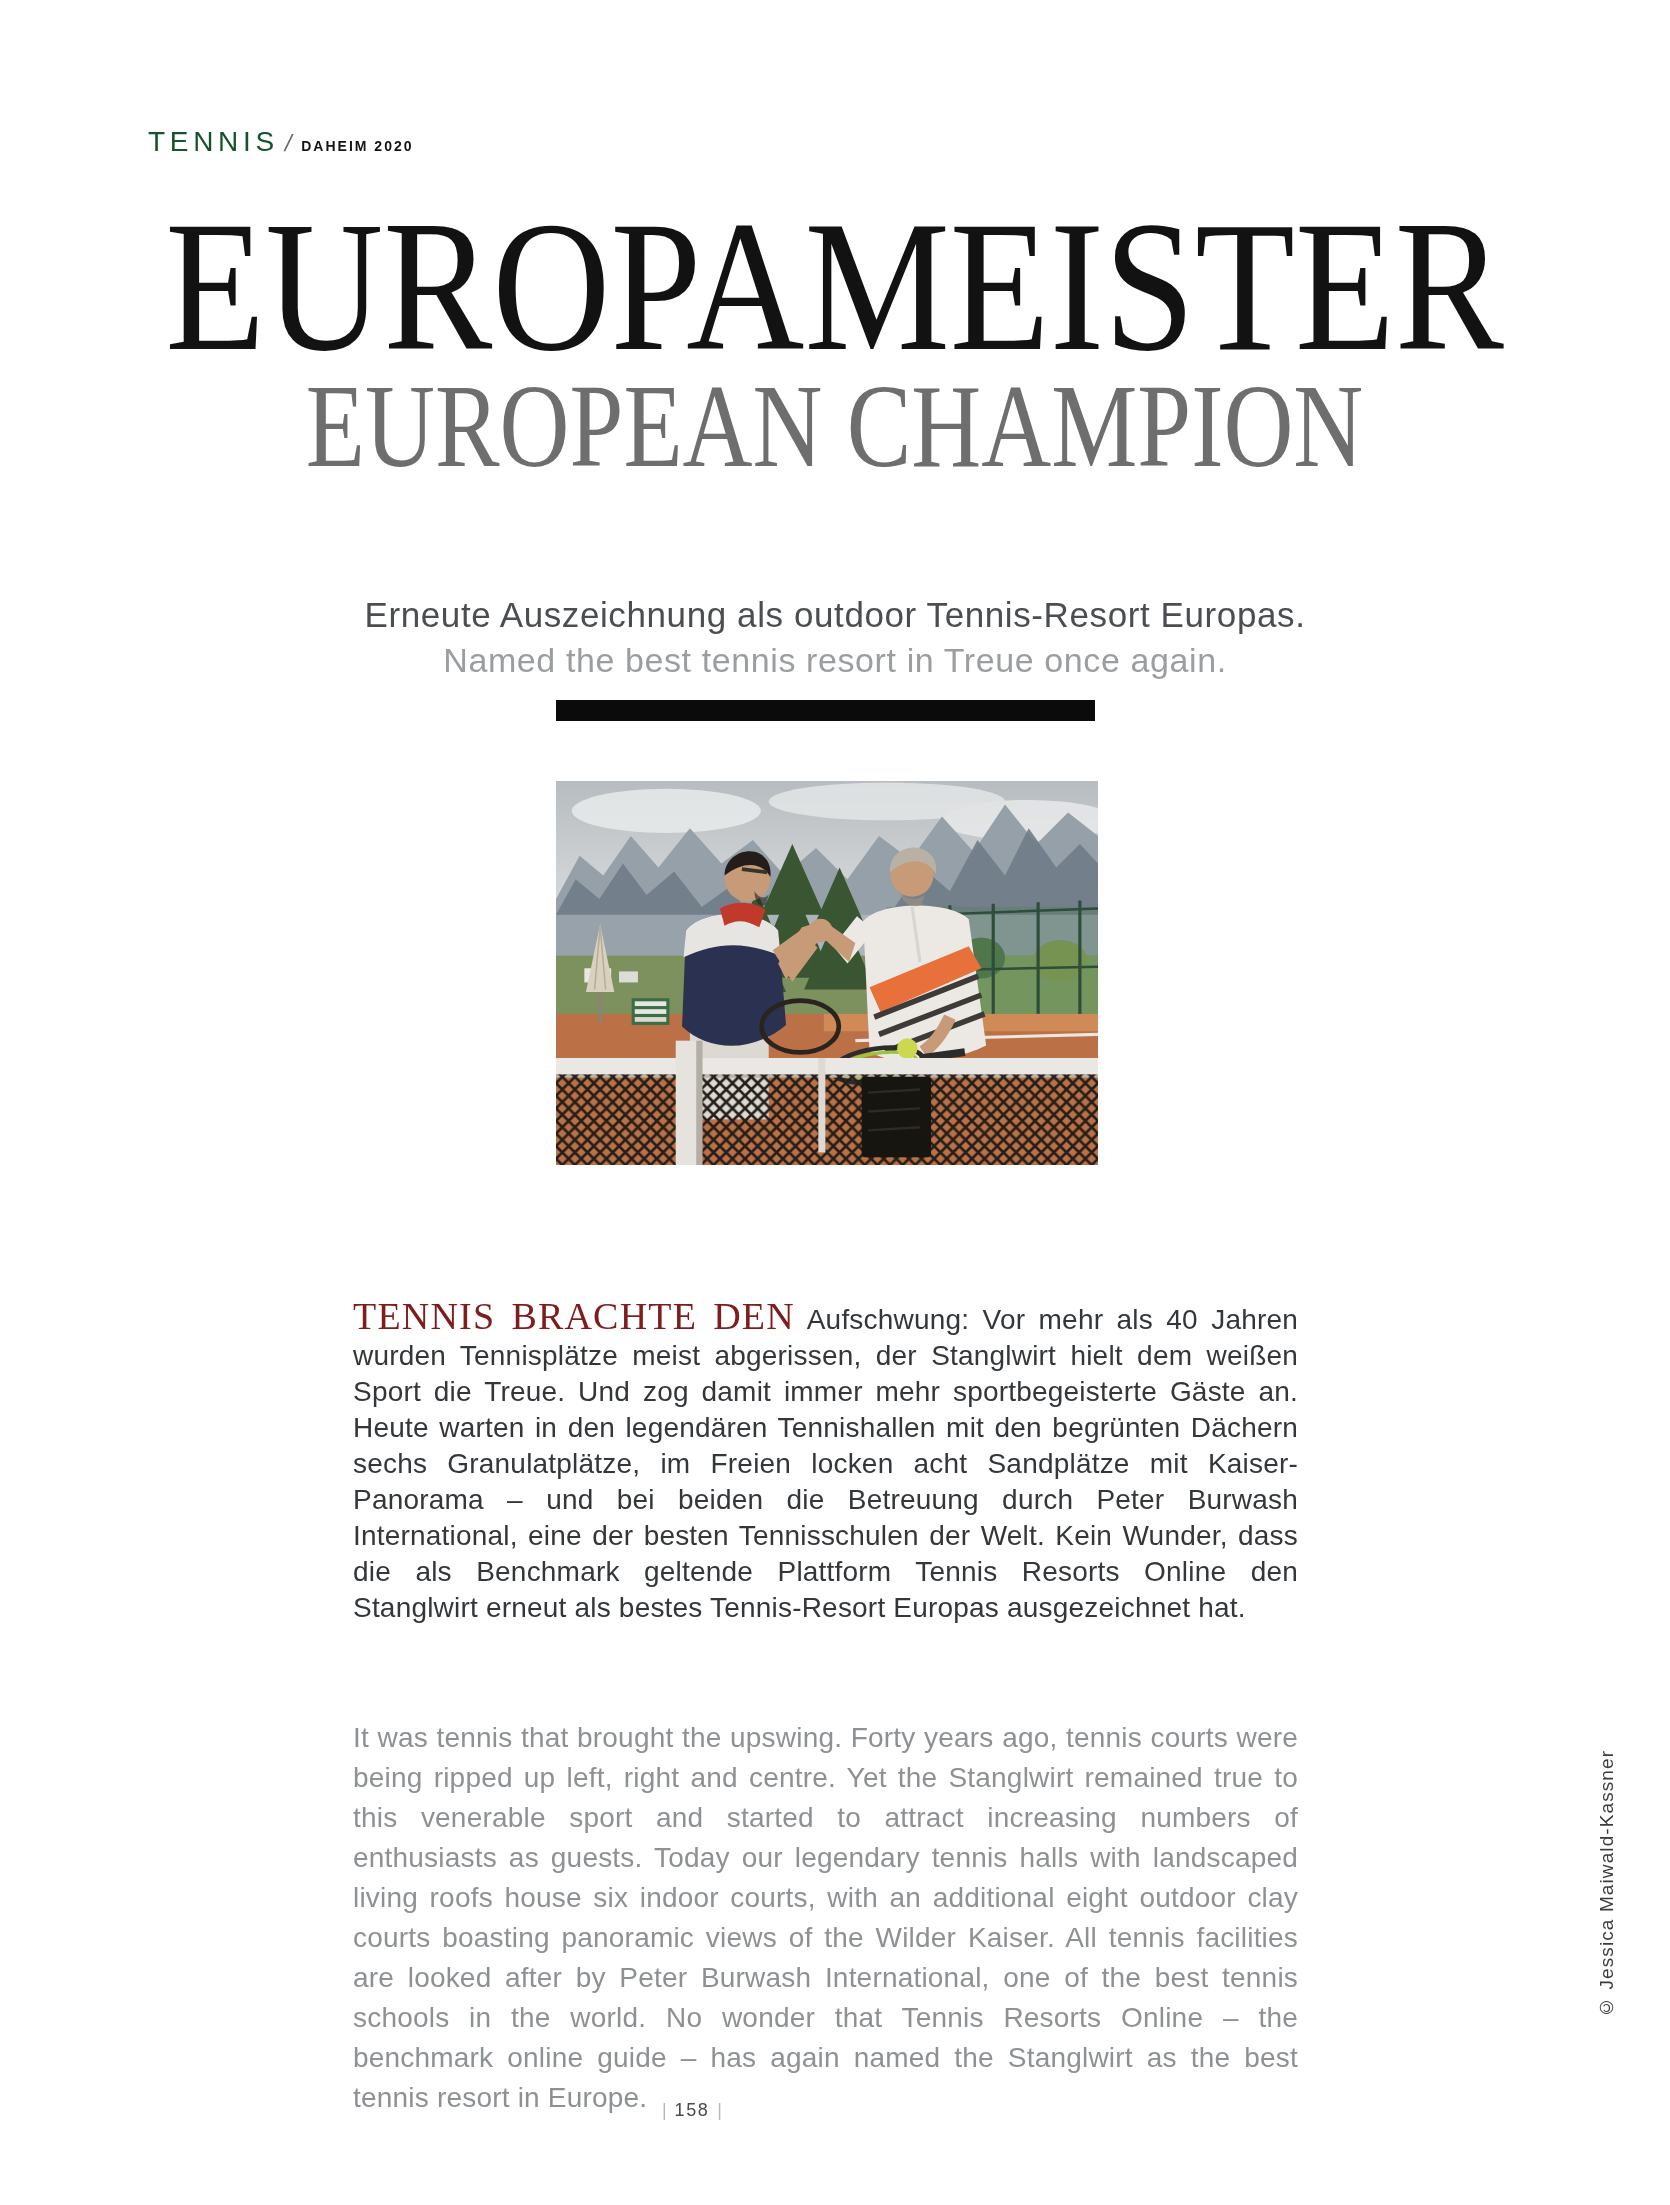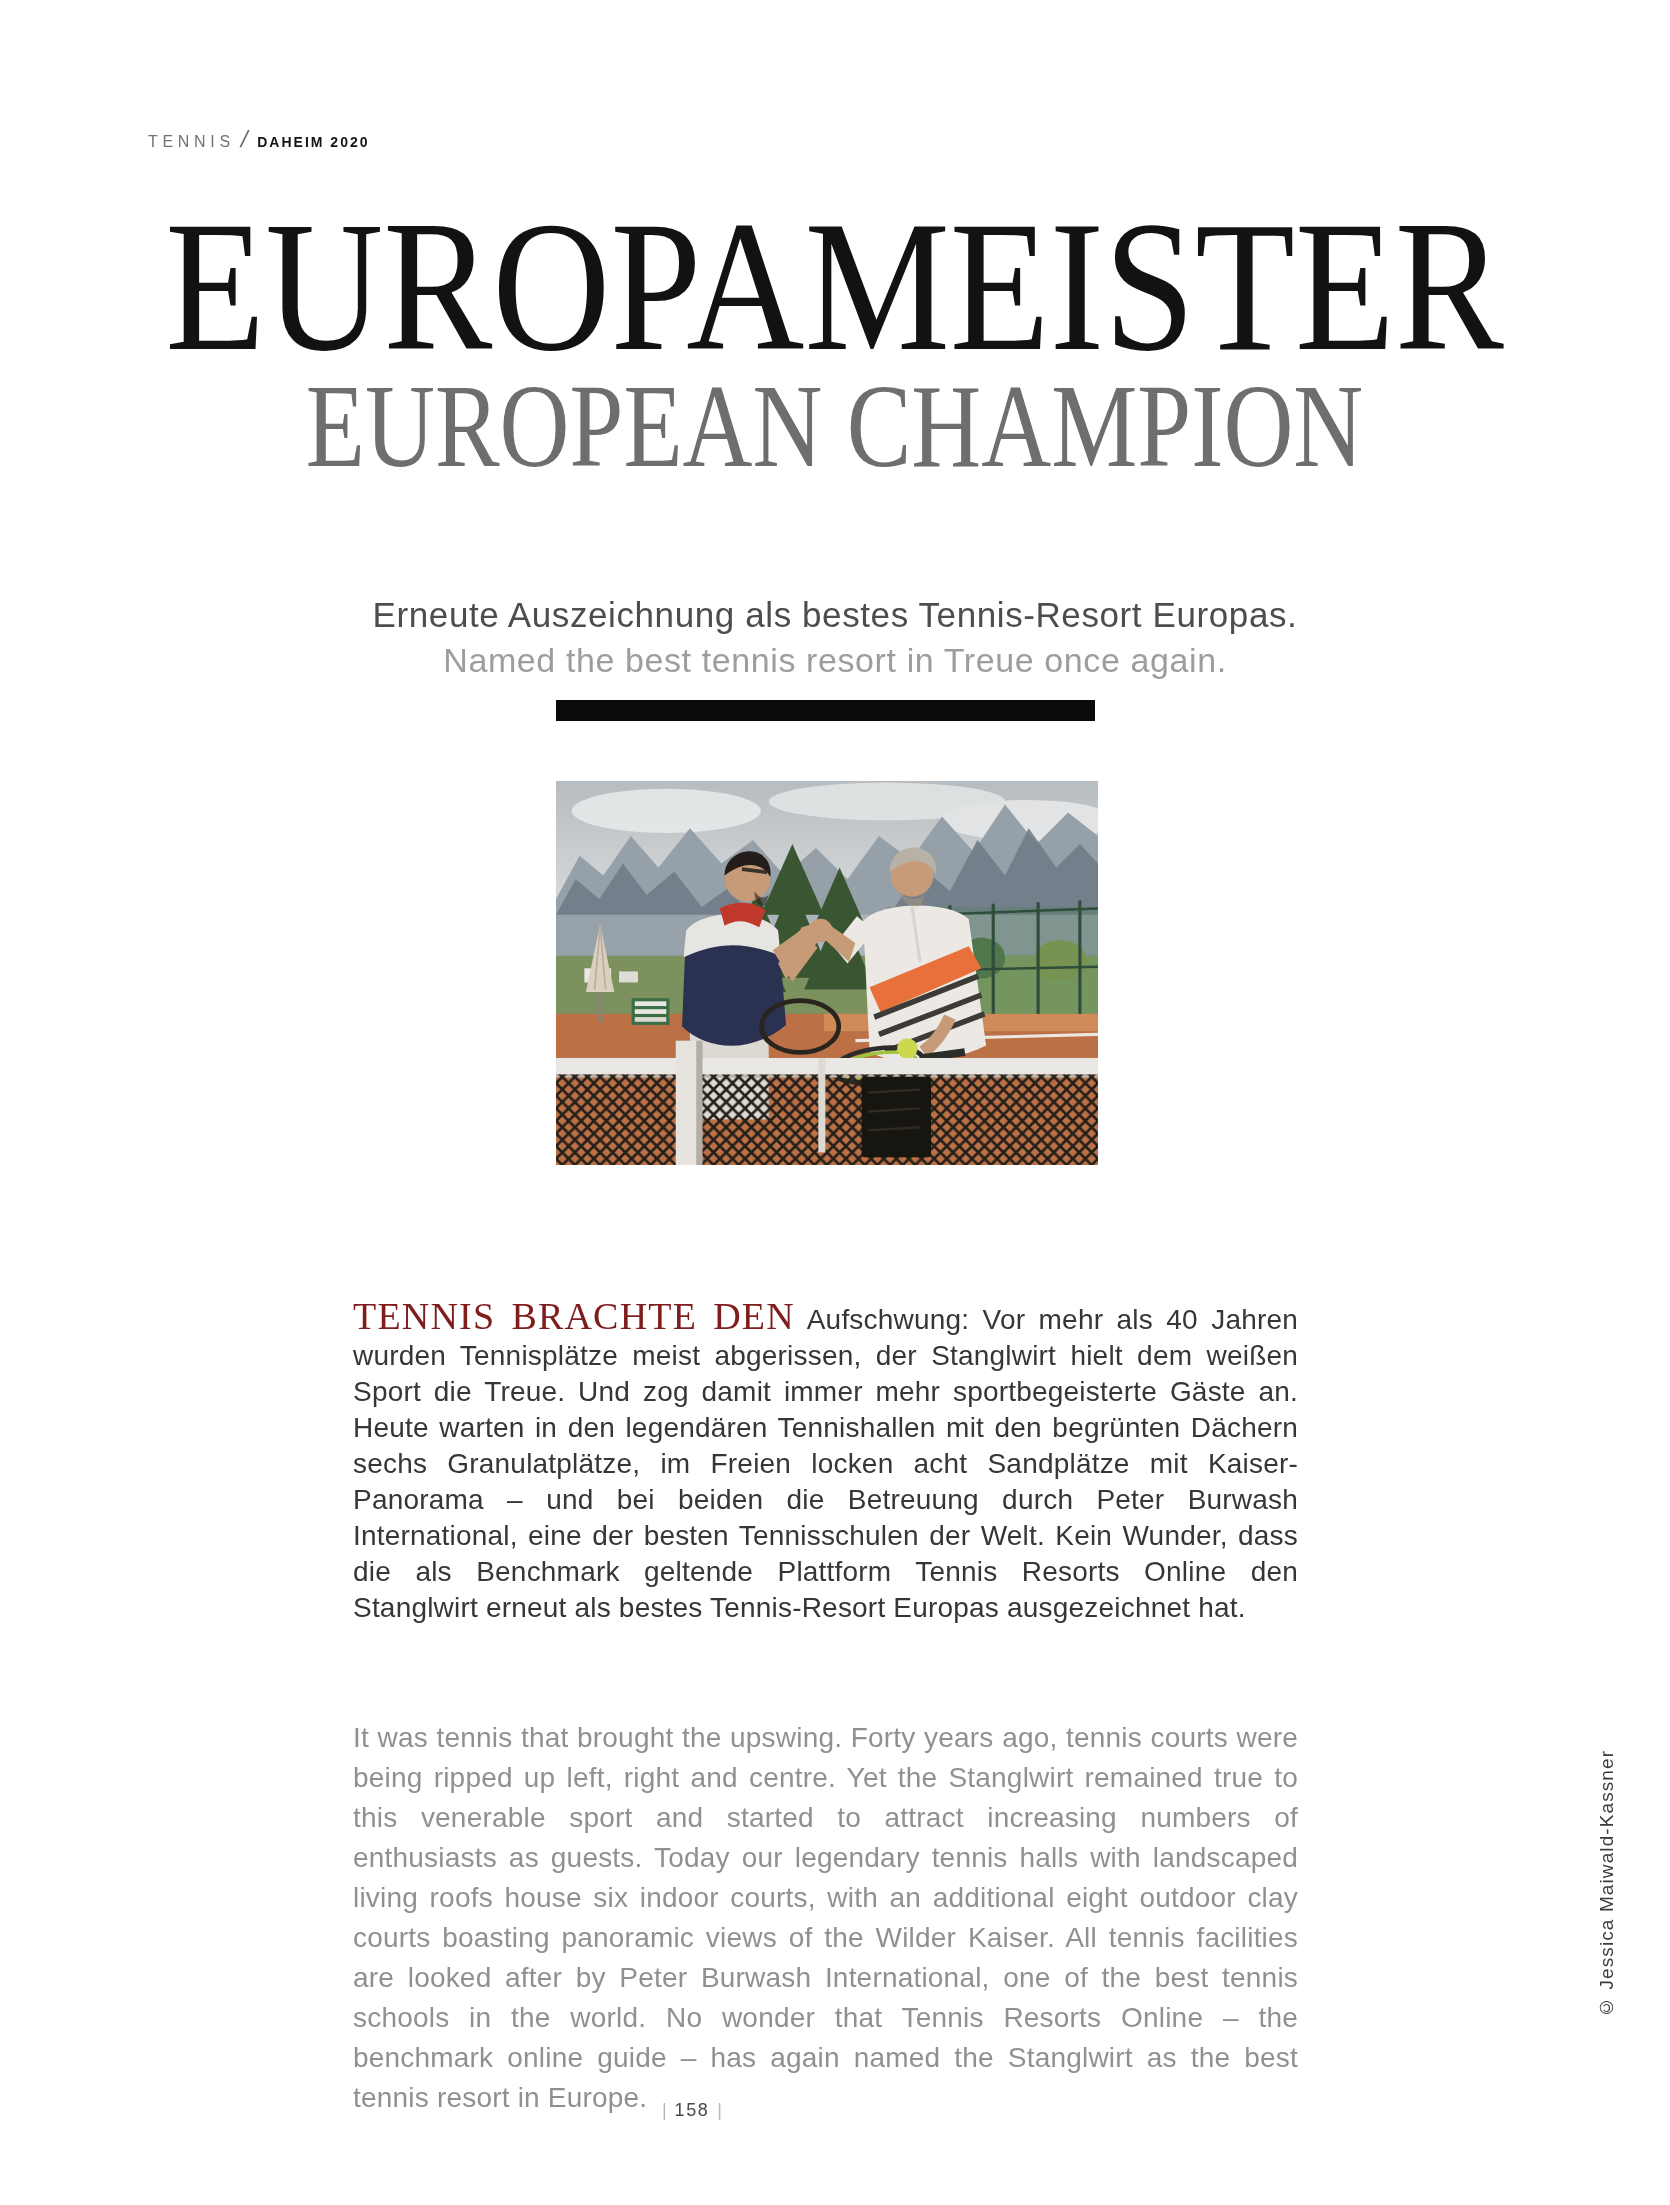--- a/index.html
+++ b/index.html
@@ -2,21 +2,21 @@
 <html style="font-size:12.6px"><head>
 <meta charset="utf-8">
 <style>
   html,body{margin:0;padding:0;background:#e9e9e9;}
   .page{
     position:relative;width:1670px;height:2205px;background:#ffffff;
     font-family:"Liberation Sans",sans-serif;overflow:hidden;margin:0 auto;
   }
   
   .kicker{position:absolute;left:148px;top:126px;display:inline-flex;align-items:baseline;white-space:nowrap;}
-  .kicker .section{font-size:16px;font-weight:400;letter-spacing:4.7px;color:#737373;}
+  .kicker .section{font-size:28px;font-weight:400;letter-spacing:4.7px;color:#14532d;}
   .kicker .sep{font-size:23.6px;font-weight:300;color:#6a6a6a;margin:0 9.5px 0 6.3px;transform:skewX(-12deg);}
   .kicker .issue{font-size:14px;font-weight:700;letter-spacing:2px;color:#141414;}
   
   .title-svg{position:absolute;left:0;top:223px;width:1670px;height:158px;display:block;}
   .subtitle-svg{position:absolute;left:0;top:370px;width:1670px;height:114px;display:block;}
   
   .lead{position:absolute;left:0;width:1670px;text-align:center;font-weight:300;line-height:1.1;letter-spacing:0.6px;}
   .lead.de{top:561px;font-size:35px;color:#4b4e50;}
   .lead.en{top:608px;font-size:34px;color:#9b9ea0;}
   
@@ -52,21 +52,21 @@
   </div>
 
   <svg class="title-svg" viewBox="0 0 2121 200">
     <text x="1060" y="160" text-anchor="middle" font-family="Liberation Serif, serif" font-size="238" textLength="1700" lengthAdjust="spacingAndGlyphs" fill="#121212">EUROPAMEISTER</text>
   </svg>
 
   <svg class="subtitle-svg" viewBox="0 0 2121 145">
     <text x="1060" y="122" text-anchor="middle" font-family="Liberation Serif, serif" font-size="150" textLength="1345" lengthAdjust="spacingAndGlyphs" fill="#6e6e6e">EUROPEAN CHAMPION</text>
   </svg>
 
-  <p class="lead de">Erneute Auszeichnung als bestes Tennis-Resort Europas.</p>
+  <p class="lead de">Erneute Auszeichnung als outdoor Tennis-Resort Europas.</p>
   <p class="lead en">Named the best tennis resort in Treue once again.</p>
 
   <div class="black-bar"></div>
 
   <figure class="photo" style="margin:0;">
     <svg viewBox="0 0 688 488" preserveAspectRatio="none">
       <defs>
         <linearGradient id="sky" x1="0" y1="0" x2="0" y2="1">
           <stop offset="0" stop-color="#b7bcc0"></stop>
             <stop offset="1" stop-color="#e3e5e5"></stop>

